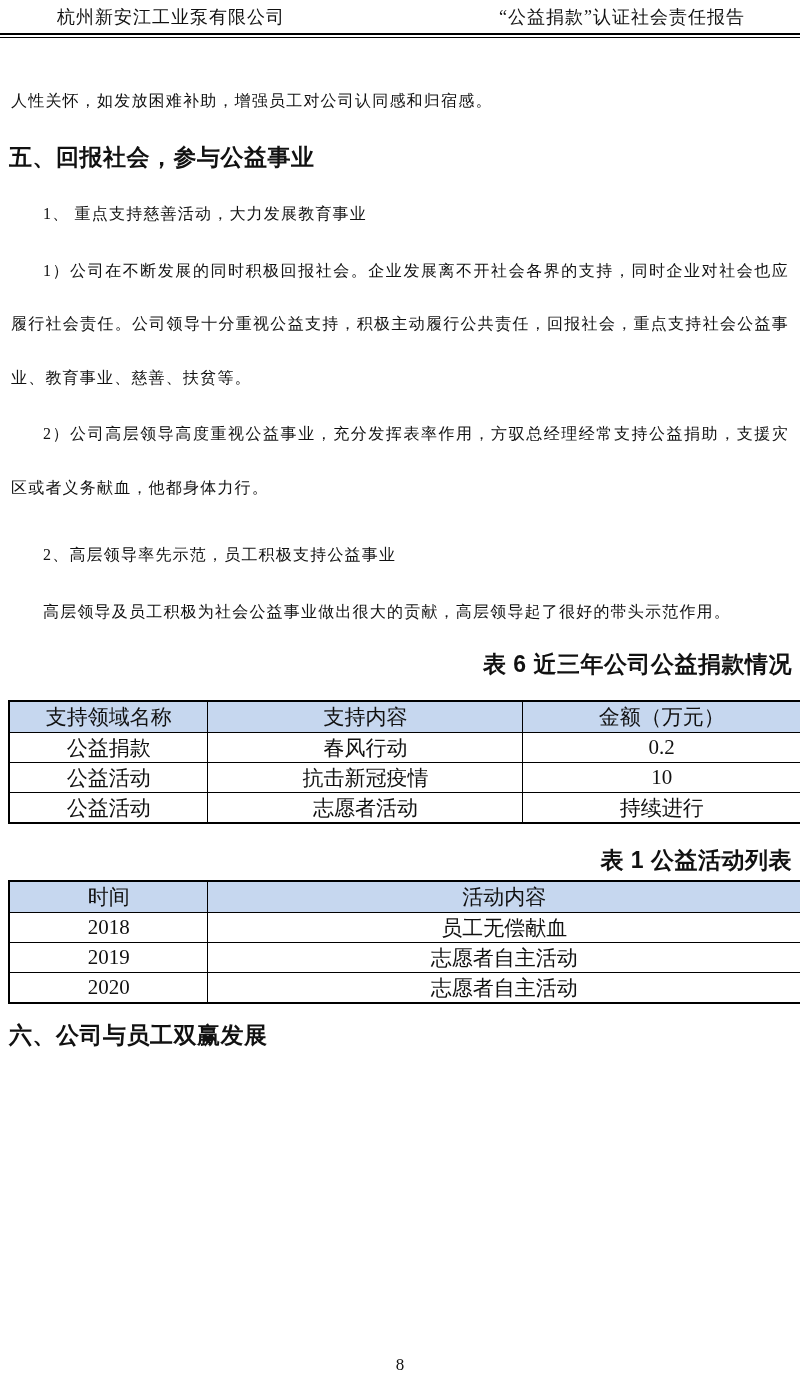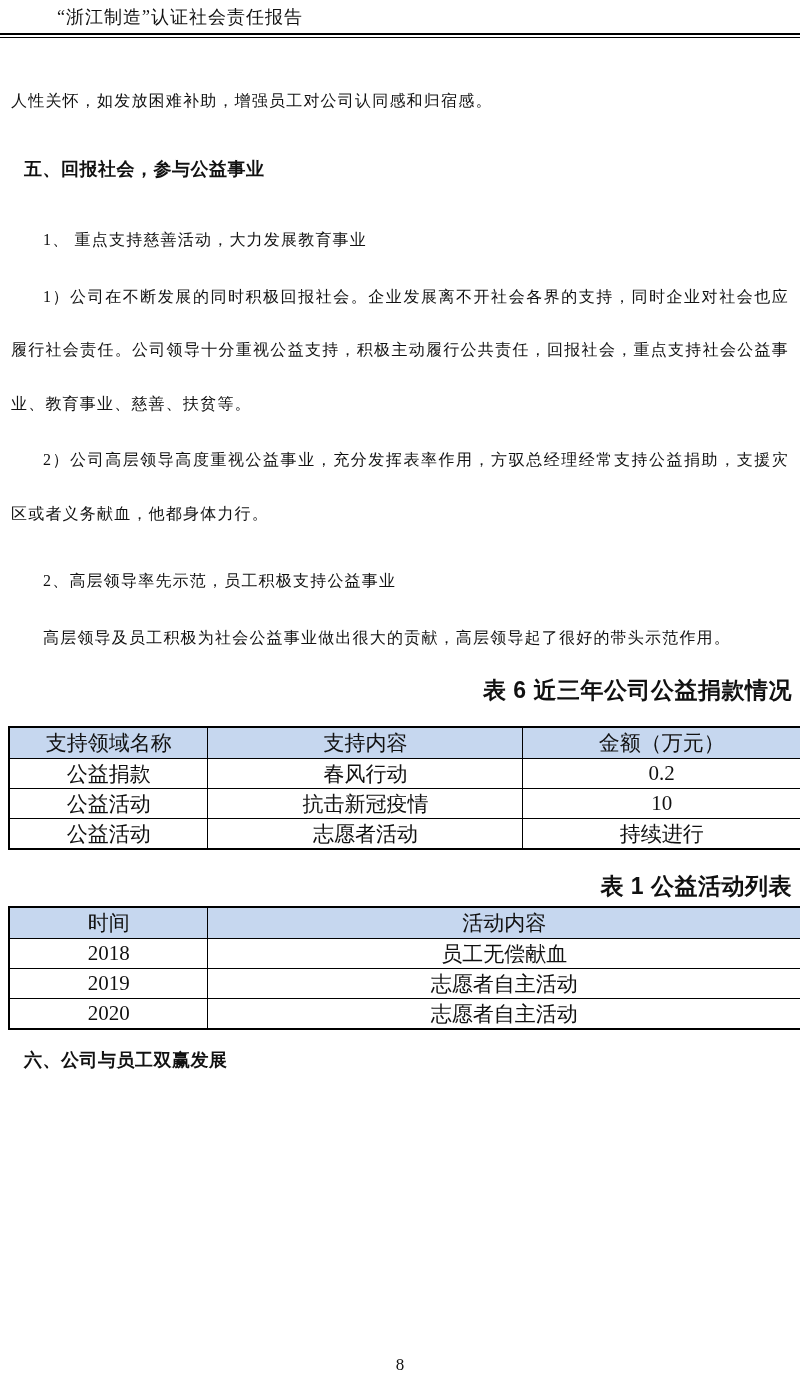--- a/index.html
+++ b/index.html
@@ -22,23 +22,23 @@
     border-top:2.5px solid #000;border-bottom:1.5px solid #000;
   }
   
   .content{padding:0 8px;margin-top:36px;}
   .para{
     font-size:16px;line-height:53.5px;letter-spacing:1.2px;
     text-align:justify;margin:3px;
   }
   .indent{text-indent:2em;}
   .sec-heading{
-    font-family:Liberation Mono, monospace;
-    font-weight:bold;font-size:18px;line-height:53.5px;
-    letter-spacing:0.5px;margin:16px;
+    font-family:Liberation Sans, sans-serif;
+    font-weight:bold;font-size:23px;line-height:53.5px;
+    letter-spacing:0.5px;margin:1px;
   }
   .sec-heading.six{margin-top:10px;line-height:42px;}
   .spaced{margin-top:14px;}
   
   .table-title{
     font-family:"Liberation Sans","DejaVu Sans",sans-serif;
     font-weight:bold;font-size:23px;text-align:right;
     line-height:40px;margin:6px 0 0;letter-spacing:0.5px;
   }
   .table-title.t7{margin-top:16px;}
@@ -57,21 +57,22 @@
     position:absolute;bottom:6px;left:0;width:100%;
     text-align:center;font-size:17px;
   }
 </style>
 </head>
 <body>
 
 <div class="page">
 
   <div class="page-header">
-    <span>“浙江制造”认证社会责任报告</span>
+    <span>杭州新安江工业泵有限公司</span>
+    <span>“公益捐款”认证社会责任报告</span>
   </div>
   <div class="header-rule"></div>
 
   <div class="content">
 
     <p class="para">人性关怀，如发放困难补助，增强员工对公司认同感和归宿感。</p>
 
 
     <h2 class="sec-heading">五、回报社会，参与公益事业</h2>
 

